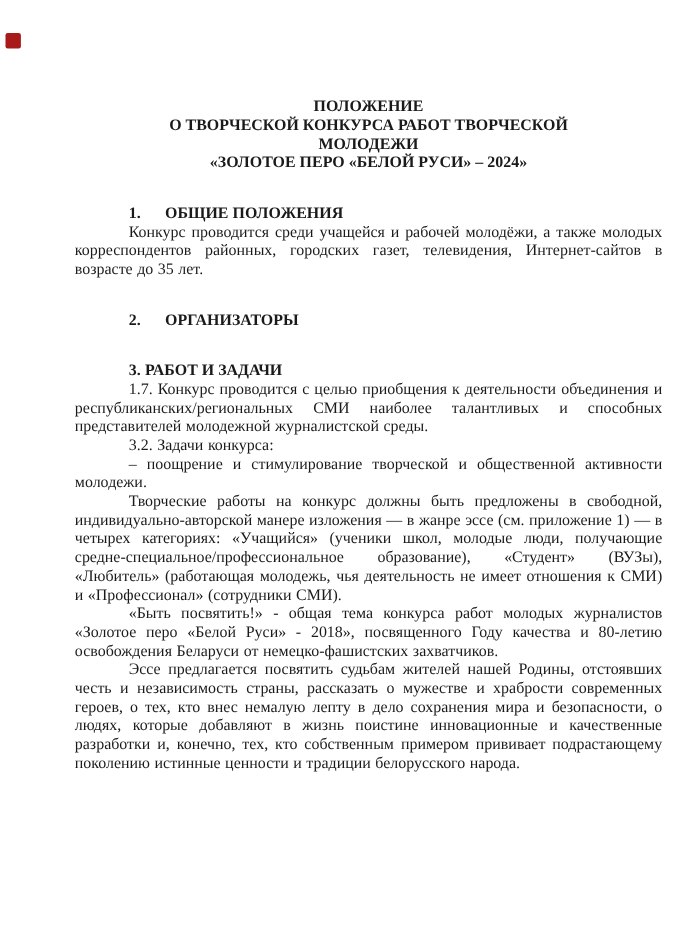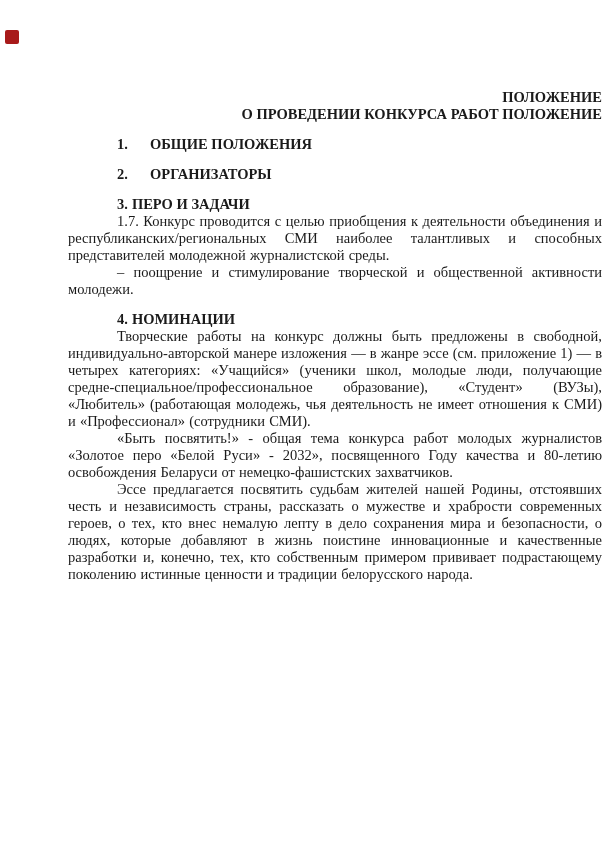--- a/index.html
+++ b/index.html
@@ -20,27 +20,27 @@
     height: 14px;
     border-radius: 2px;
   }
   .content {
     padding: 89px 10px 0 68px; 
     font-size: 14.5px;
     line-height: 17px;
   }
   .title {
     font-weight: bold;
-    text-align: right;
+    text-align: center;
   }
   .title div { white-space: nowrap; }
   .heading {
     font-weight: bold;
     padding-left: 49px;
-    margin-top: 13px;
+    margin-top: 29px;
     white-space: nowrap;
   }
   .hnum-tab { display: inline-block; width: 33px; }
   .hnum-sp  { margin-right: 4px; }
   p.para {
     margin: 0;
     text-align: justify;
     text-indent: 49px;
     word-spacing: 0.5px;
   }
@@ -48,37 +48,38 @@
 </style>
 </head>
 <body>
 
 <div class="marker" style="background: rgb(168, 26, 26);"></div>
 
 <div class="content">
 
   <div class="title">
     <div>ПОЛОЖЕНИЕ</div>
-    <div>О ПРОВЕДЕНИИ КОНКУРСА РАБОТ ПОЛОЖЕНИЕ</div>
+    <div>О ТВОРЧЕСКОЙ КОНКУРСА РАБОТ ТВОРЧЕСКОЙ</div>
+    <div>МОЛОДЕЖИ</div>
+    <div>«ЗОЛОТОЕ ПЕРО «БЕЛОЙ РУСИ» – 2024»</div>
   </div>
 
   <div class="heading">
     <span class="hnum-tab">1.</span><span>ОБЩИЕ ПОЛОЖЕНИЯ</span>
   </div>
+  <p class="para"><span>Конкурс проводится среди учащейся и рабочей молодёжи, а также молодых корреспондентов районных, городских газет, телевидения, Интернет-сайтов в возрасте до 35 лет.</span></p>
 
   <div class="heading">
     <span class="hnum-tab">2.</span><span>ОРГАНИЗАТОРЫ</span>
   </div>
 
   <div class="heading">
-    <span class="hnum-sp">3.</span><span>ПЕРО И ЗАДАЧИ</span>
+    <span class="hnum-sp">3.</span><span>РАБОТ И ЗАДАЧИ</span>
   </div>
   <p class="para"><span>1.7. Конкурс проводится с целью приобщения к деятельности объединения и республиканских/региональных СМИ наиболее талантливых и способных представителей молодежной журналистской среды.</span></p>
+  <p class="para"><span>3.2. Задачи конкурса:</span></p>
   <p class="para"><span>– поощрение и стимулирование творческой и общественной активности молодежи.</span></p>
 
-  <div class="heading">
-    <span class="hnum-sp">4.</span><span>НОМИНАЦИИ</span>
-  </div>
   <p class="para"><span>Творческие работы на конкурс должны быть предложены в свободной, индивидуально-авторской манере изложения — в жанре эссе (см. приложение 1) — в </span><span class="b">четырех категориях</span><span>: </span><span class="b">«Учащийся»</span><span> (ученики школ, молодые люди, получающие средне-специальное/профессиональное образование), </span><span class="b">«Студент»</span><span> (ВУЗы), </span><span class="b">«Любитель»</span><span> (работающая молодежь, чья деятельность не имеет отношения к СМИ) </span><span class="b">и «Профессионал»</span><span> (сотрудники СМИ).</span></p>
-  <p class="para"><span class="b">«Быть посвятить!»</span><span> - общая тема конкурса работ молодых журналистов «Золотое перо «Белой Руси» - 2032», посвященного Году качества и 80-летию освобождения Беларуси от немецко-фашистских захватчиков.</span></p>
+  <p class="para"><span class="b">«Быть посвятить!»</span><span> - общая тема конкурса работ молодых журналистов «Золотое перо «Белой Руси» - 2018», посвященного Году качества и 80-летию освобождения Беларуси от немецко-фашистских захватчиков.</span></p>
   <p class="para"><span>Эссе предлагается посвятить судьбам жителей нашей Родины, отстоявших честь и независимость страны, рассказать о мужестве и храбрости современных героев, о тех, кто внес немалую лепту в дело сохранения мира и безопасности, о людях, которые добавляют в жизнь поистине инновационные и качественные разработки и, конечно, тех, кто собственным примером прививает подрастающему поколению истинные ценности и традиции белорусского народа.</span></p>
 
 </div>
 
 </body></html>

